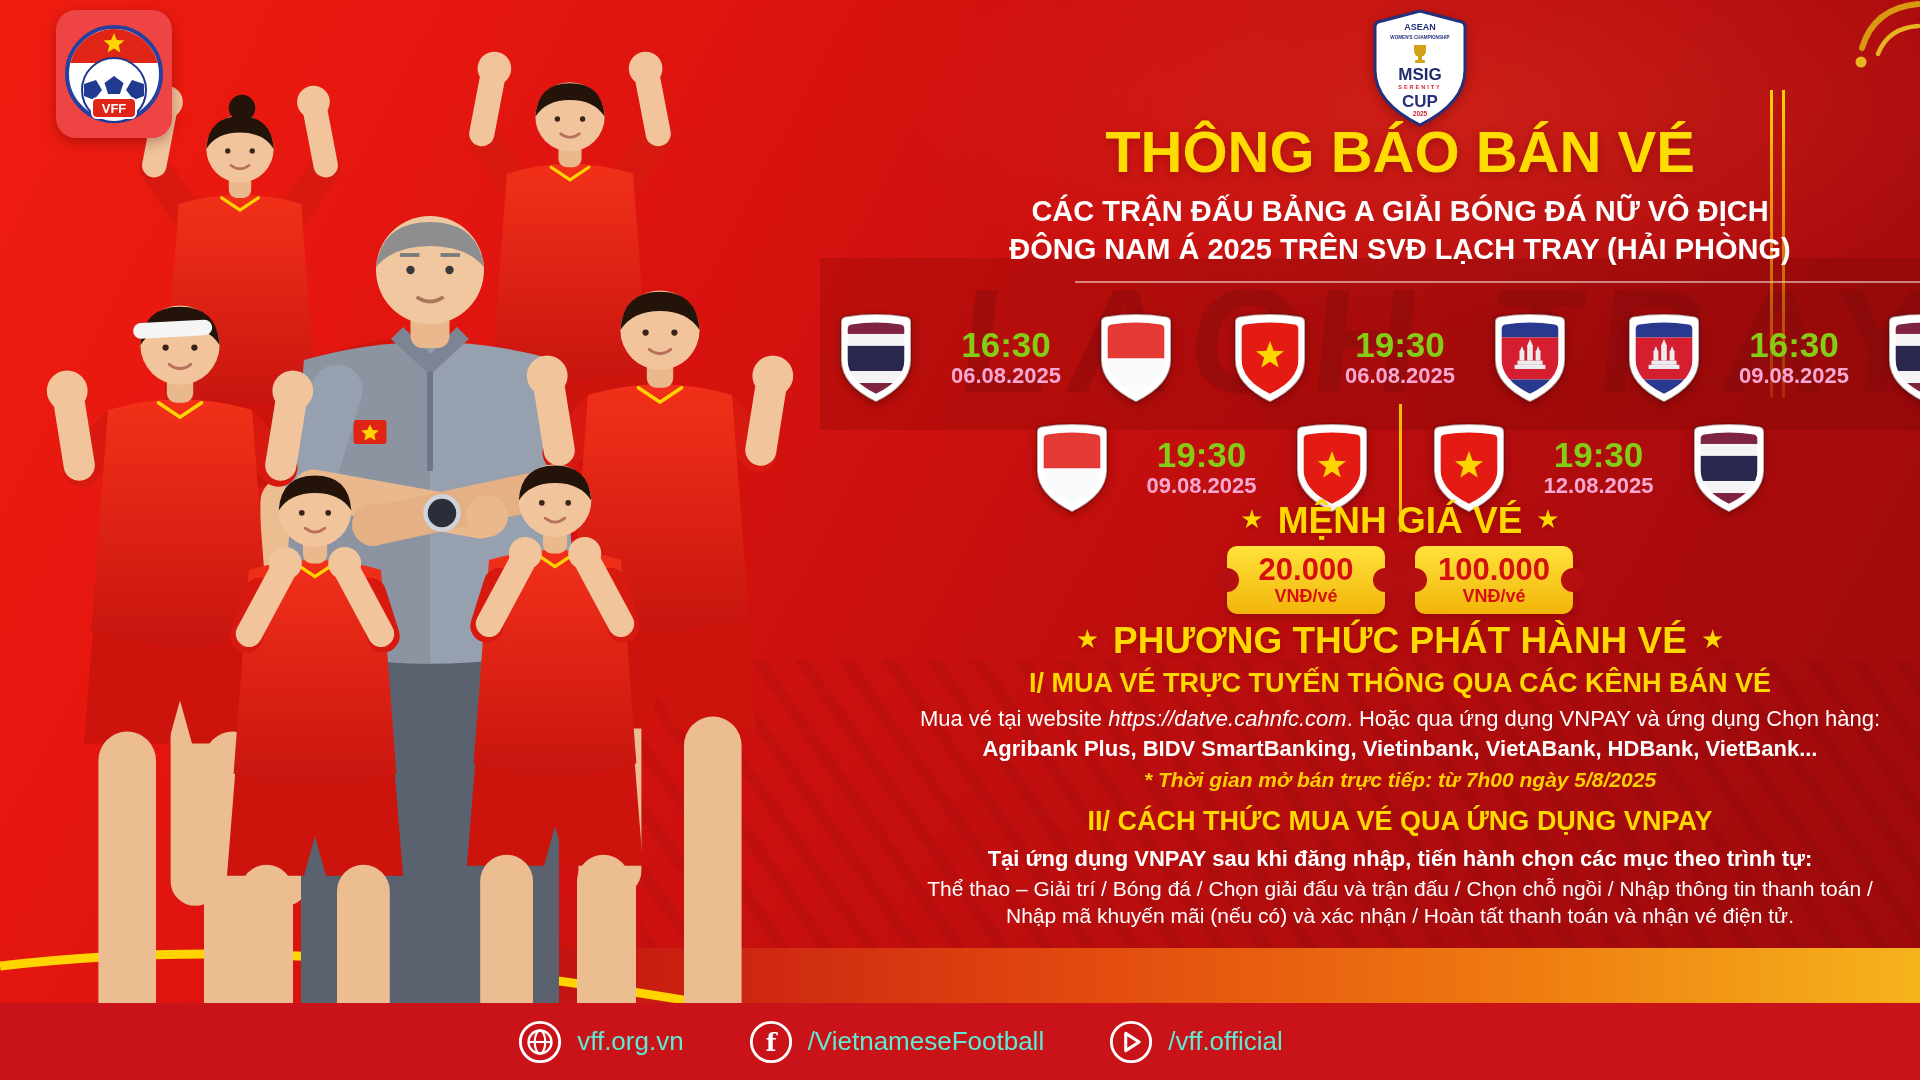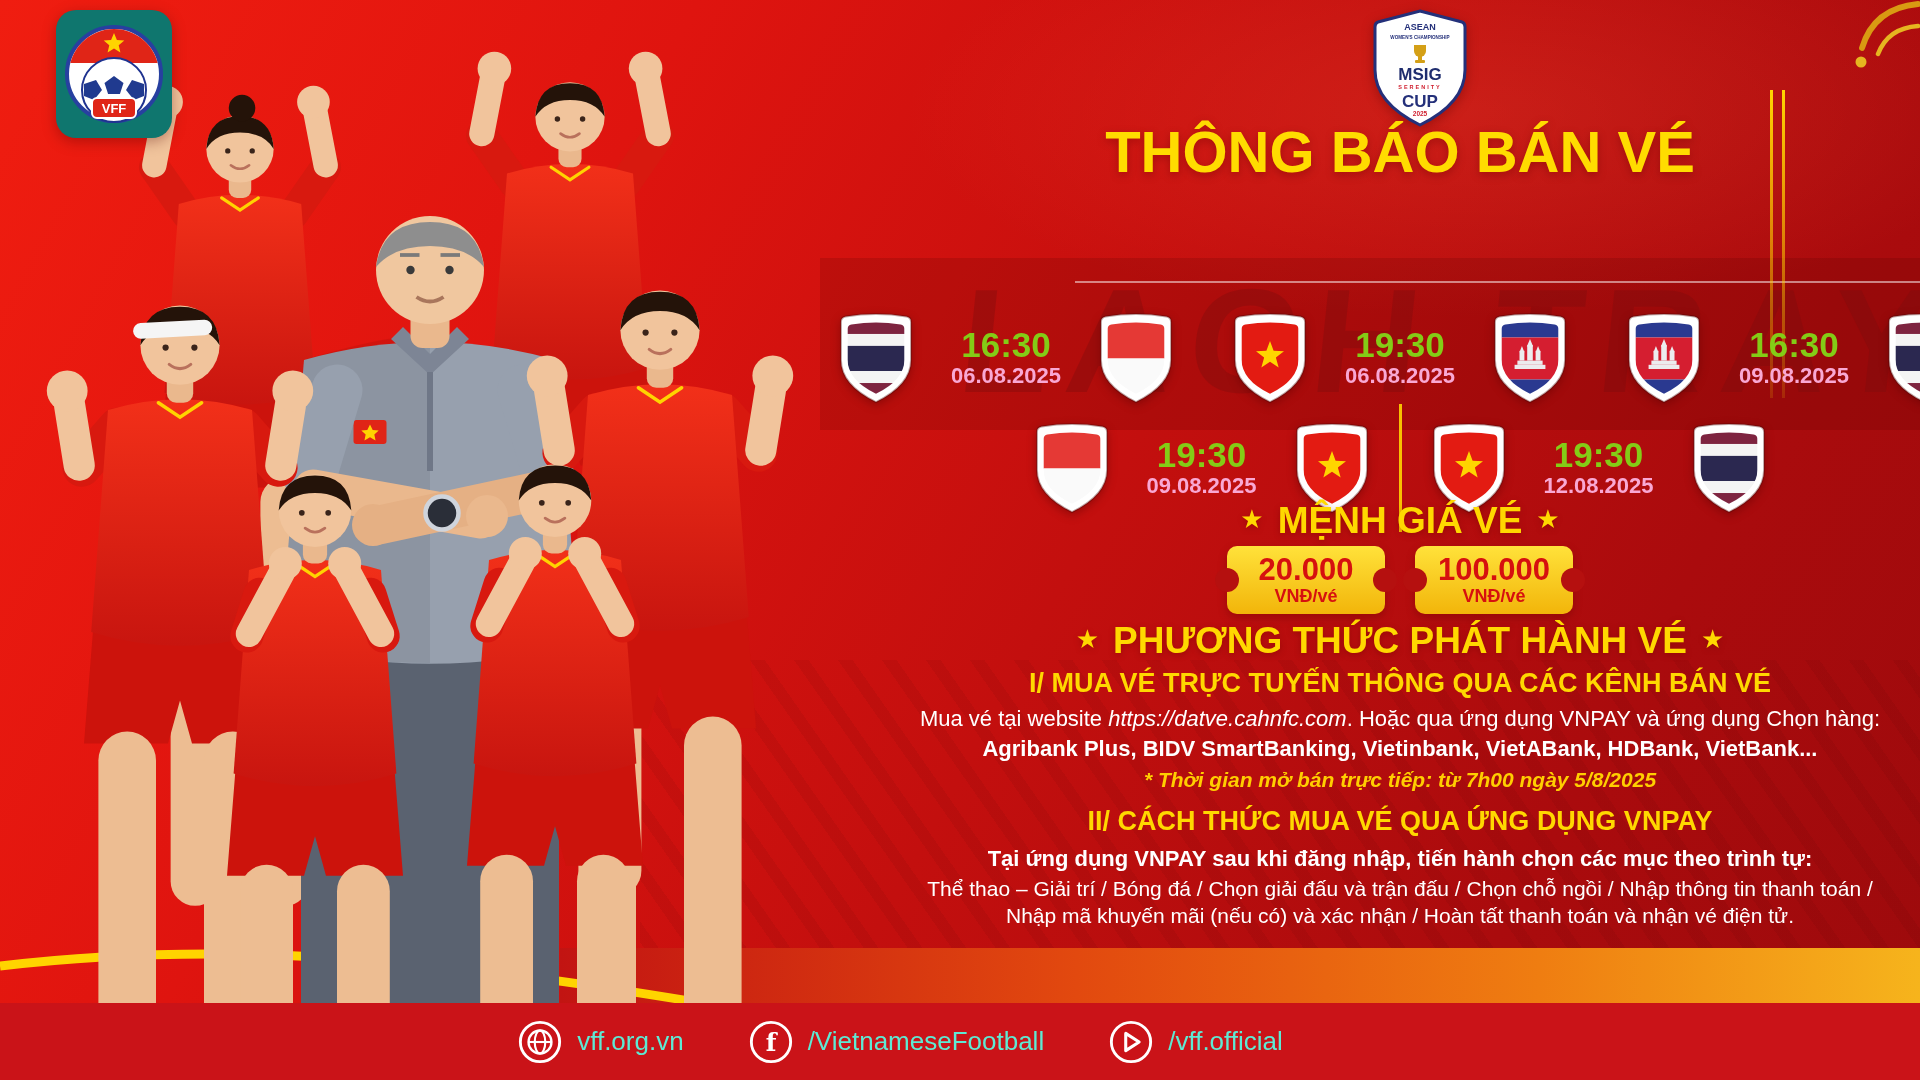--- a/index.html
+++ b/index.html
@@ -27,21 +27,21 @@
   
   .grad-band{left:560px;top:948px;width:1360px;height:58px;
              background:linear-gradient(90deg,#c21412 0%,#e2490f 38%,#ef7d11 72%,#f6b41c 100%);}
   .swoosh{left:0;top:928px;width:720px;height:84px;}
   .footer-bar{left:0;top:1003px;width:1920px;height:77px;background:#ca1318;
               display:flex;align-items:center;justify-content:center;gap:64px;padding-right:120px;box-sizing:border-box;}
   .social{display:flex;align-items:center;gap:14px;color:#5eead4;font-size:26px;font-weight:500;}
   .social svg{display:block;}
 
   
-  .vff-card{left:56px;top:10px;width:116px;height:128px;background:#0f766e;border-radius:20px;
+  .vff-card{left:56px;top:10px;width:116px;height:128px;background:#ef4444;border-radius:20px;
             box-shadow:0 4px 14px rgba(80,0,0,.35);}
   .badge{left:1372px;top:8px;width:96px;height:120px;filter:drop-shadow(0 3px 6px rgba(90,0,0,.4));}
   .rcol{left:860px;top:0;width:1080px;height:1005px;text-align:center;color:#fff;}
   .rcol>div{position:absolute;left:0;right:0;}
   .title{top:118px;font-size:58px;font-weight:900;color:#ffdc00;letter-spacing:0;
          text-shadow:0 3px 8px rgba(110,0,0,.4);}
   .subtitle{top:192px;font-size:29px;font-weight:800;line-height:38px;}
 
   .fixrow{display:flex;align-items:center;justify-content:center;gap:20px;}
   .row1{top:294px;} .row2{top:404px;}
@@ -250,21 +250,22 @@
     <text x="48" y="72" text-anchor="middle" font-size="17" font-weight="900" fill="#1f2d6e">MSIG</text>
     <text x="48" y="81" text-anchor="middle" font-size="5.5" font-weight="700" letter-spacing="2" fill="#d02030">SERENITY</text>
     <text x="48" y="99" text-anchor="middle" font-size="17" font-weight="900" fill="#24307a">CUP</text>
     <text x="48" y="108" text-anchor="middle" font-size="6.5" font-weight="800" fill="#d02030">2025</text>
   </svg>
 </div>
 
 <div class="abs rcol">
   <div class="title">THÔNG BÁO BÁN VÉ</div>
   <div class="subtitle">
-    <br>
+    <span>CÁC TRẬN ĐẤU BẢNG A GIẢI BÓNG ĐÁ NỮ VÔ ĐỊCH</span><br>
+    <span>ĐÔNG NAM Á 2025 TRÊN SVĐ LẠCH TRAY (HẢI PHÒNG)</span>
   </div>
 
   <div class="fixrow row1">
     <div class="match">
       <span class="shield">
           <svg viewBox="0 0 100 122" style="width:100%;height:100%;display:block">
             <defs>
               <clipPath id="shc0">
                 <path d="M11,7 Q50,1 89,7 Q95,8 95,14 L95,63 Q95,95 50,117 Q5,95 5,63 L5,14 Q5,8 11,7 Z" transform="translate(5,6.1) scale(0.9)"></path>
               </clipPath>

